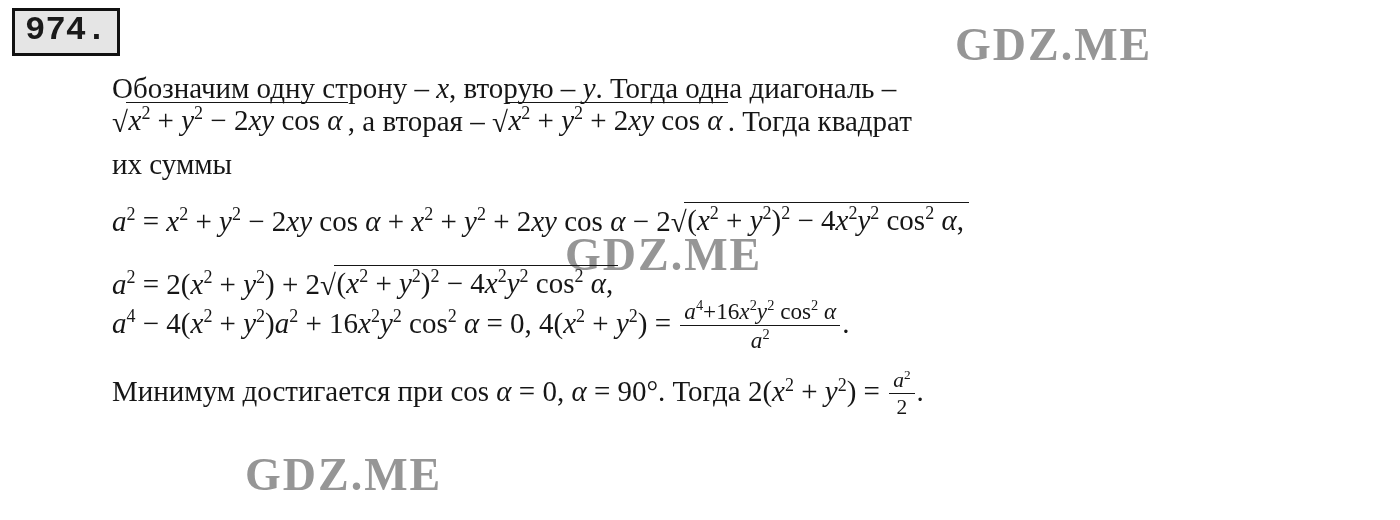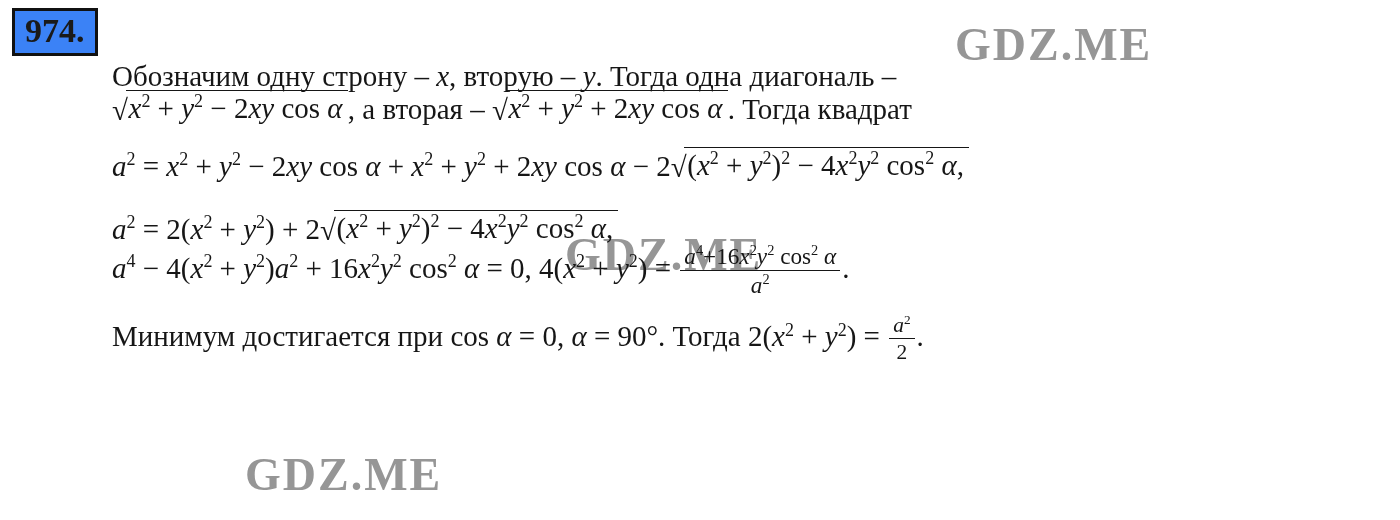--- a/index.html
+++ b/index.html
@@ -35,42 +35,42 @@
 
   
   .problem-number {
     position: absolute;
     left: 12px;
     top: 8px;
     border: 3px solid #111;
     padding: 2px 10px 4px 10px;
     font-size: 34px;
     font-weight: bold;
-    font-family: Liberation Serif, serif;
+    font-family: Liberation Mono, monospace;
     letter-spacing: 0px;
     line-height: 1.05;
-    background: #3b82f6;
+    background: #e5e5e5;
     z-index: 3;
   }
 
   
   .content {
     position: absolute;
     left: 112px;
     top: 62px;
     width: 1288px;
     z-index: 2;
   }
   .line {
     font-size: 29px;
     line-height: 1.0;
     white-space: nowrap;
     color: #161616;
   }
-  .l1 { margin-top: 0px; }
+  .l1 { margin-top: 12px; }
   .l2 { }
   .l3 { margin-top: 14px; }
   .l4 { margin-top: 24px; }
   .l5 { margin-top: 30px; }
   .l6 { }
   .l7 { margin-top: 15px; }
 
   i.v { font-style: italic; font-family: "Liberation Serif", serif; }
   .op { font-style: normal; }
   sup.en {
@@ -140,20 +140,21 @@
   </div>
 
   <div class="line l2">
     <span class="rad" title="x² + y² − 2xy cos α">
       <span class="sign">√</span><span class="body"><i class="v">x</i><sup class="en">2</sup> + <i class="v">y</i><sup class="en">2</sup> − 2<i class="v">xy</i> <span class="op">cos</span> <i class="v">α</i></span>
     </span><span>, а вторая – </span><span class="rad" title="x² + y² + 2xy cos α">
       <span class="sign">√</span><span class="body"><i class="v">x</i><sup class="en">2</sup> + <i class="v">y</i><sup class="en">2</sup> + 2<i class="v">xy</i> <span class="op">cos</span> <i class="v">α</i></span>
     </span><span>. Тогда квадрат</span>
   </div>
 
+  <div class="line l3">их суммы</div>
 
   <div class="line l4">
     <i class="v">a</i><sup class="en">2</sup> = <i class="v">x</i><sup class="en">2</sup> + <i class="v">y</i><sup class="en">2</sup> − 2<i class="v">xy</i> <span class="op">cos</span> <i class="v">α</i> + <i class="v">x</i><sup class="en">2</sup> + <i class="v">y</i><sup class="en">2</sup> + 2<i class="v">xy</i> <span class="op">cos</span> <i class="v">α</i> − 2<span class="rad"><span class="sign">√</span><span class="body">(<i class="v">x</i><sup class="en">2</sup> + <i class="v">y</i><sup class="en">2</sup>)<sup class="en">2</sup> − 4<i class="v">x</i><sup class="en">2</sup><i class="v">y</i><sup class="en">2</sup> <span class="op">cos</span><sup class="en">2</sup> <i class="v">α</i>,</span></span>
   </div>
 
   <div class="line l5">
     <i class="v">a</i><sup class="en">2</sup> = 2(<i class="v">x</i><sup class="en">2</sup> + <i class="v">y</i><sup class="en">2</sup>) + 2<span class="rad"><span class="sign">√</span><span class="body">(<i class="v">x</i><sup class="en">2</sup> + <i class="v">y</i><sup class="en">2</sup>)<sup class="en">2</sup> − 4<i class="v">x</i><sup class="en">2</sup><i class="v">y</i><sup class="en">2</sup> <span class="op">cos</span><sup class="en">2</sup> <i class="v">α</i>,</span></span>
   </div>
 
   <div class="line l6">

